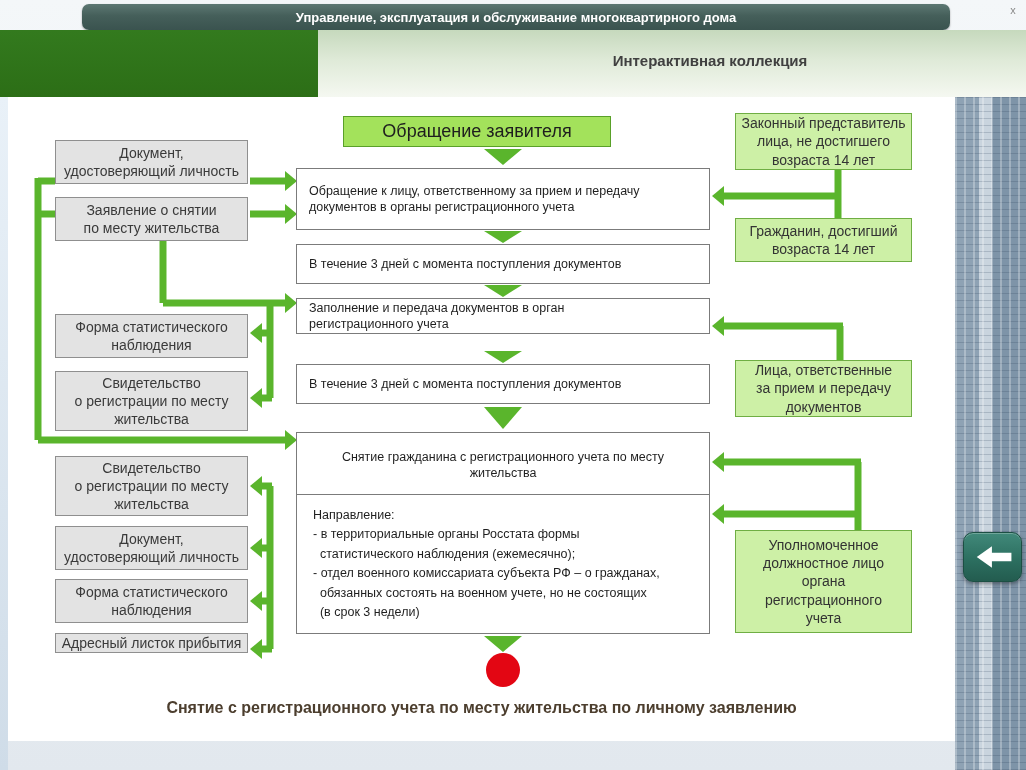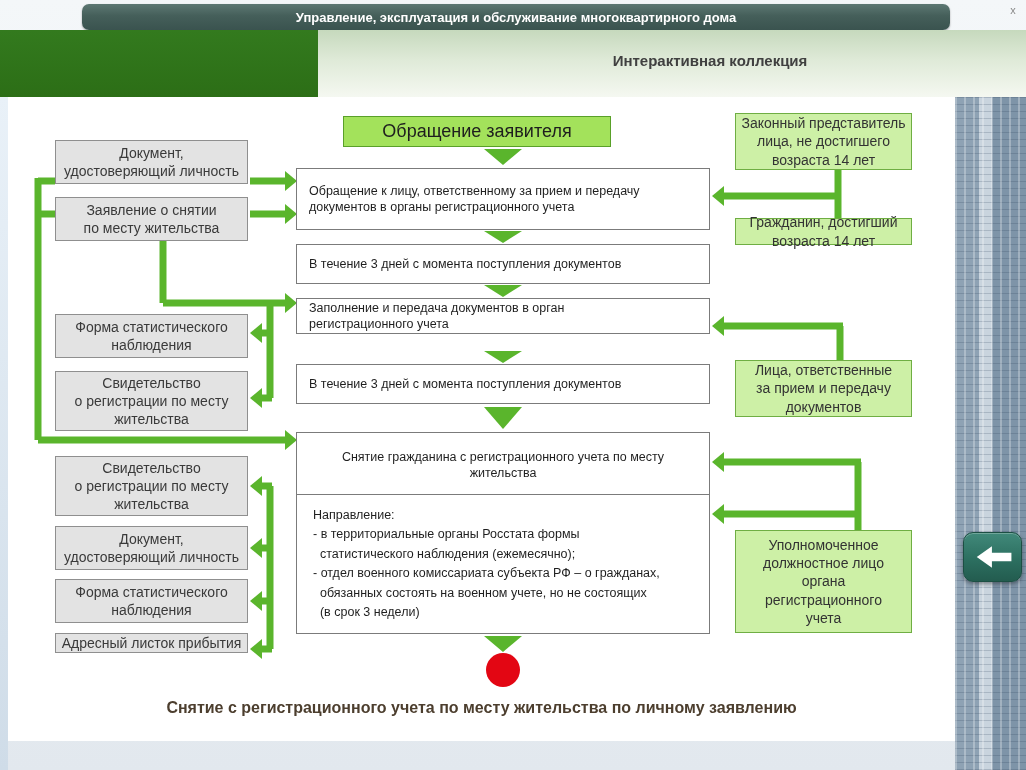--- a/index.html
+++ b/index.html
@@ -193,21 +193,21 @@
 жительства</div>
 <div class="box doc" style="top:526px;height:44px;">Документ,
 удостоверяющий личность</div>
 <div class="box doc" style="top:579px;height:44px;">Форма статистического
 наблюдения</div>
 <div class="box doc" style="top:633px;height:20px;">Адресный листок прибытия</div>
 
 <div class="box actor" style="top:113px;height:57px;">Законный представитель
 лица, не достигшего
 возраста 14 лет</div>
-<div class="box actor" style="top:218px;height:27px;">Гражданин, достигший
+<div class="box actor" style="top:218px;height:44px;">Гражданин, достигший
 возраста 14 лет</div>
 <div class="box actor" style="top:360px;height:57px;">Лица, ответственные
 за прием и передачу
 документов</div>
 <div class="box actor" style="top:530px;height:103px;">Уполномоченное
 должностное лицо
 органа
 регистрационного
 учета</div>
 

